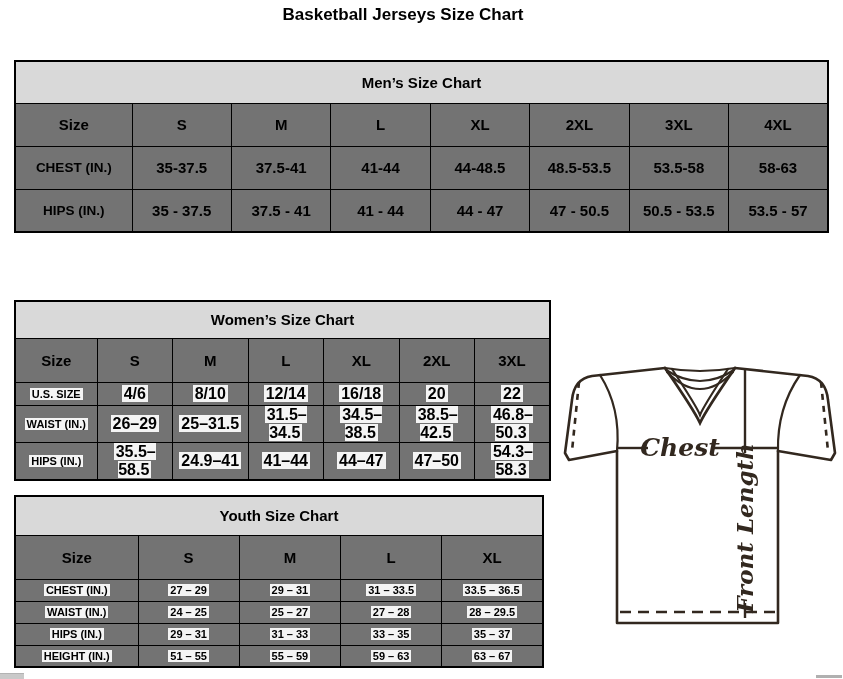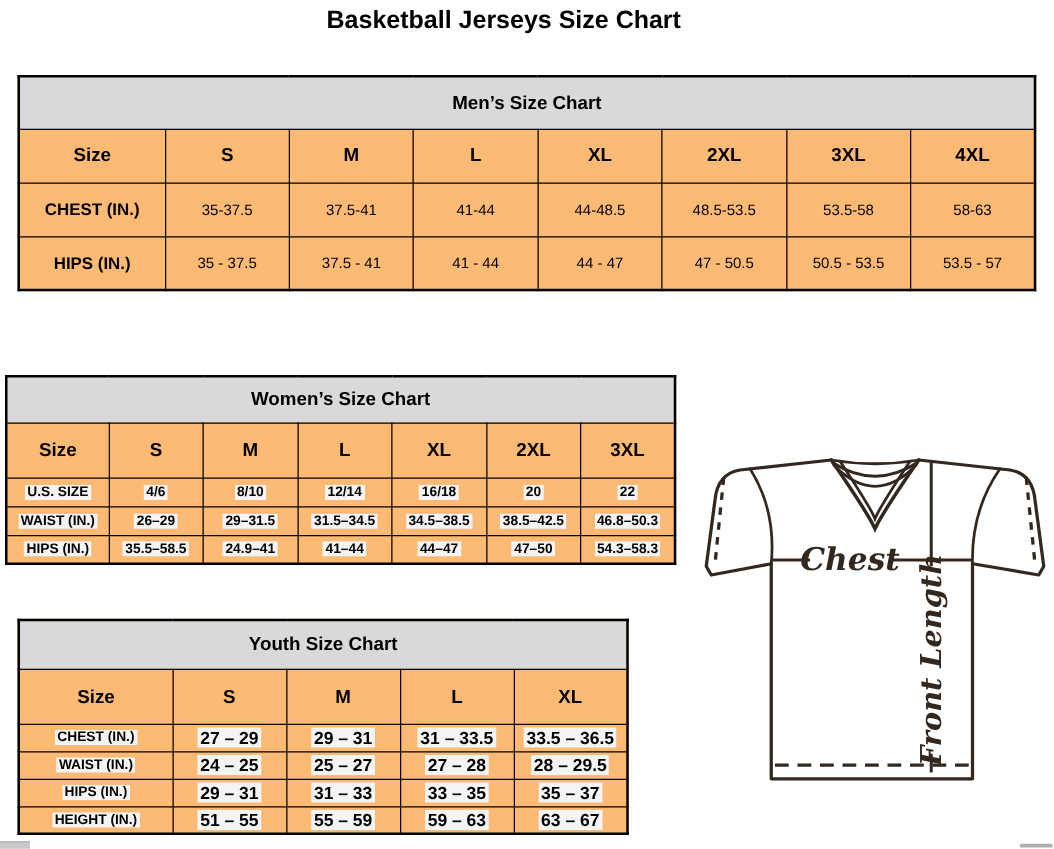--- a/index.html
+++ b/index.html
@@ -1,54 +1,54 @@
 <!DOCTYPE html>
 <html><head>
 <meta charset="utf-8">
 <style>
   html,body{margin:0;padding:0;}
   body{width:843px;height:679px;background:#ffffff;overflow:hidden;
        font-family:"Liberation Sans", sans-serif;}
   #page{position:relative;width:843px;height:679px;background:#fff;}
 
   .page-title{position:absolute;left:0;top:5px;width:806px;text-align:center;
-    font-size:20px;font-weight:bold;color:#000;letter-spacing:0px;}
+    font-size:17px;font-weight:bold;color:#000;letter-spacing:0px;}
 
   table.size-table{position:absolute;border-collapse:collapse;table-layout:fixed;
-    background:#fdba74;}
+    background:#737373;}
   table.size-table th,table.size-table td{border:1px solid #000;text-align:center;
     vertical-align:middle;color:#000;padding:0;}
   table.size-table{border:2px solid #000;}
   .band{background:#d9d9d9;font-size:15px;font-weight:bold;border:2px solid #000;}
 
   
   #men-table{left:14px;top:60px;width:815px;}
   #men-table .band-row{height:42px;}
   #men-table .size-row{height:43px;font-size:15px;font-weight:bold;}
   #men-table tbody tr{height:43px;}
   #men-table tbody th{font-size:13.5px;font-weight:bold;}
-  #men-table tbody td{font-size:12px;font-weight:normal;}
+  #men-table tbody td{font-size:15px;font-weight:bold;}
   #men-table col.c0{width:117px;}
 
   
-  #women-table{left:4px;top:300px;width:537px;}
+  #women-table{left:14px;top:300px;width:537px;}
   #women-table .band-row{height:37px;}
   #women-table .size-row{height:44px;font-size:15px;font-weight:bold;}
   #women-table tbody tr{height:23px;padding-left:12px;}
   #women-table tbody th{font-size:11px;font-weight:bold;}
-  #women-table tbody td{font-size:11px;font-weight:bold;}
+  #women-table tbody td{font-size:16px;font-weight:bold;}
   #women-table col.c0{width:82px;}
 
   
-  #youth-table{left:14px;top:495px;width:489px;}
+  #youth-table{left:14px;top:495px;width:530px;}
   #youth-table .band-row{height:39px;}
   #youth-table .size-row{height:44px;font-size:15px;font-weight:bold;}
   #youth-table tbody tr{height:22px;}
   #youth-table tbody th{font-size:11px;font-weight:bold;}
-  #youth-table tbody td{font-size:14px;font-weight:bold;}
+  #youth-table tbody td{font-size:11px;font-weight:bold;}
   #youth-table col.c0{width:123px;}
 
   .hl{background:#f4f4f4;padding:0 2px;}
 
   
   #jersey{position:absolute;left:560px;top:360px;width:280px;height:320px;}
   .jersey-label{font-family:"DejaVu Serif","Liberation Serif",serif;
     font-style:italic;font-weight:bold;fill:#32281f;}
 
   
@@ -144,21 +144,21 @@
         <td><span class="hl">4/6</span></td>
         <td><span class="hl">8/10</span></td>
         <td><span class="hl">12/14</span></td>
         <td><span class="hl">16/18</span></td>
         <td><span class="hl">20</span></td>
         <td><span class="hl">22</span></td>
       </tr>
       <tr>
         <th><span class="hl">WAIST (IN.)</span></th>
         <td><span class="hl">26–29</span></td>
-        <td><span class="hl">29–31.5</span></td>
+        <td><span class="hl">25–31.5</span></td>
         <td><span class="hl">31.5–34.5</span></td>
         <td><span class="hl">34.5–38.5</span></td>
         <td><span class="hl">38.5–42.5</span></td>
         <td><span class="hl">46.8–50.3</span></td>
       </tr>
       <tr>
         <th><span class="hl">HIPS (IN.)</span></th>
         <td><span class="hl">35.5–58.5</span></td>
         <td><span class="hl">24.9–41</span></td>
         <td><span class="hl">41–44</span></td>

